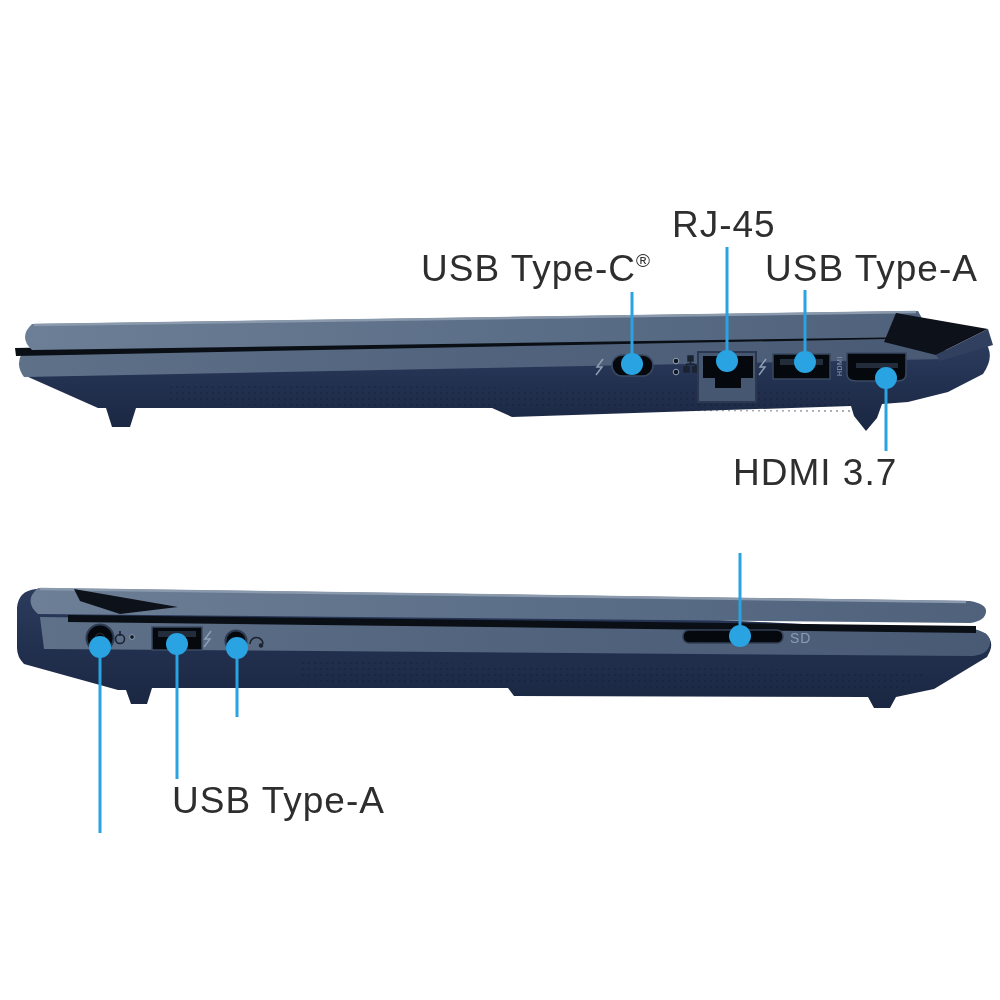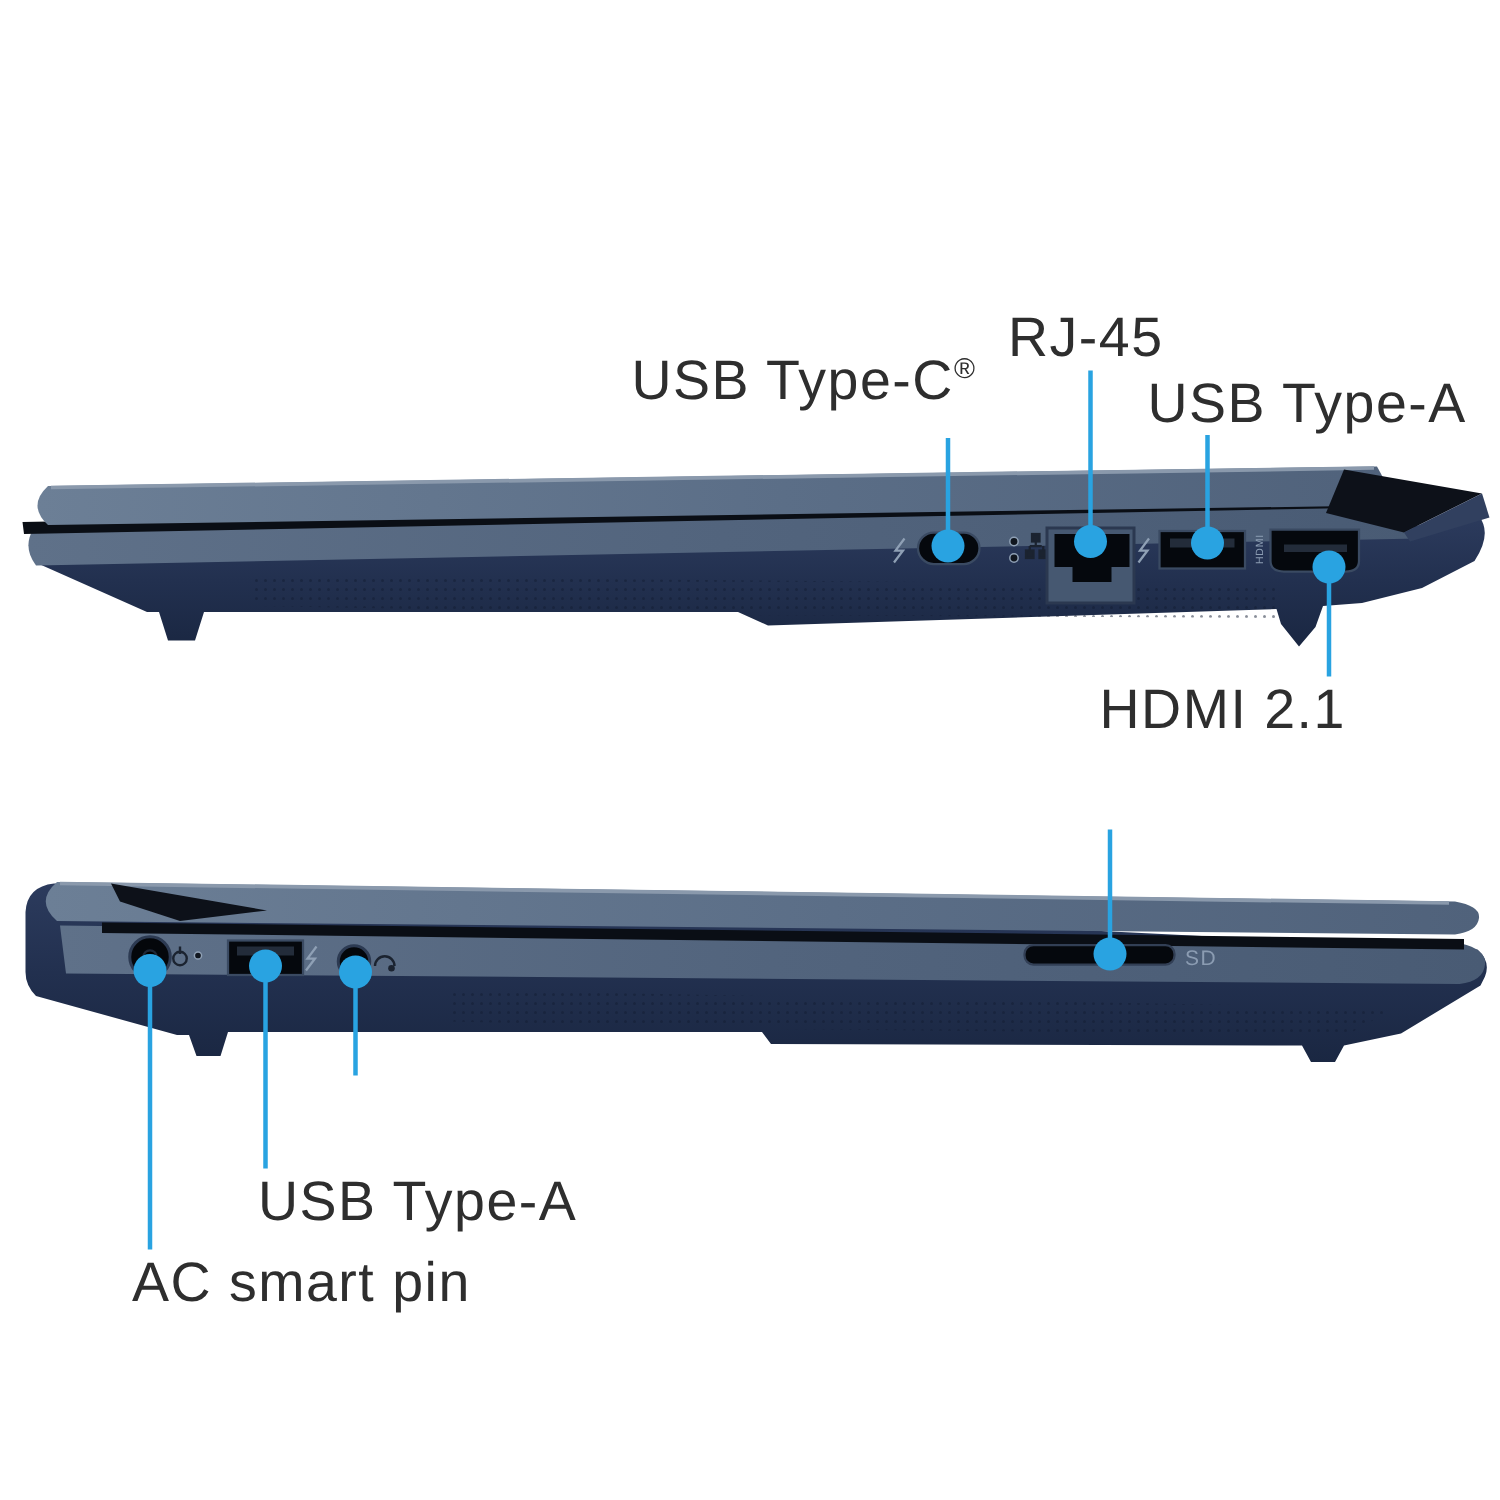--- a/index.html
+++ b/index.html
@@ -139,26 +139,25 @@
       <circle cx="727" cy="361" r="11"></circle>
       <circle cx="805" cy="362" r="11"></circle>
       <circle cx="886" cy="378" r="11"></circle>
       <circle cx="740" cy="636" r="11"></circle>
       <circle cx="237" cy="648" r="11"></circle>
       <circle cx="177" cy="644" r="11"></circle>
       <circle cx="100" cy="647" r="11"></circle>
     </g>
   </svg>
 
-  <div class="callout-label" style="left:421px;top:235px"><span>USB Type-C</span><sup>®</sup></div>
+  <div class="callout-label" style="left:421px;top:250px"><span>USB Type-C</span><sup>®</sup></div>
 
   <div class="callout-label" style="left:672px;top:206px">RJ-45</div>
 
   <div class="callout-label" style="left:765px;top:250px">USB Type-A</div>
 
-  <div class="callout-label" style="left:733px;top:454px">HDMI 2.1</div>
+  <div class="callout-label" style="left:733px;top:454px">HDMI 3.7</div>
 
 
 
   <div class="callout-label" style="left:172px;top:782px">USB Type-A</div>
 
-  <div class="callout-label" style="left:88px;top:836px">AC smart pin</div>
 </div>
 
 </body></html>

